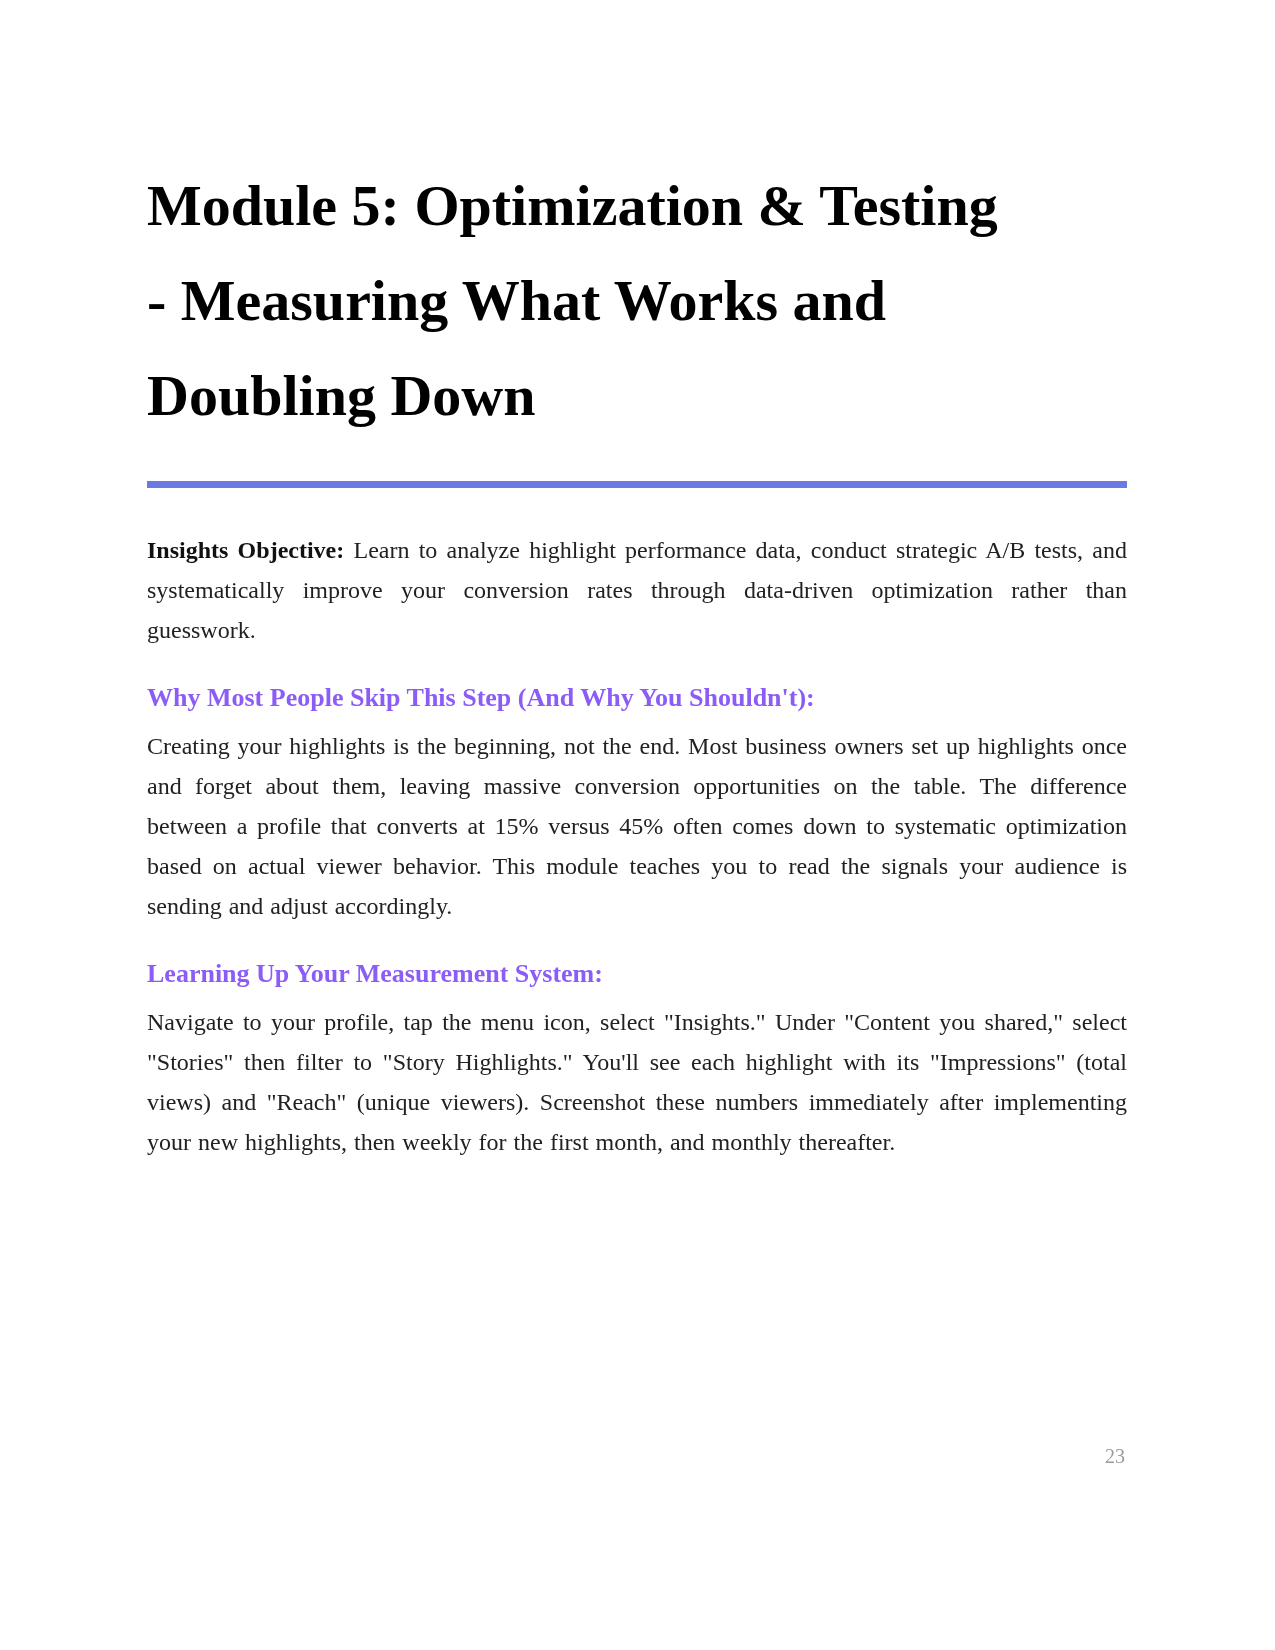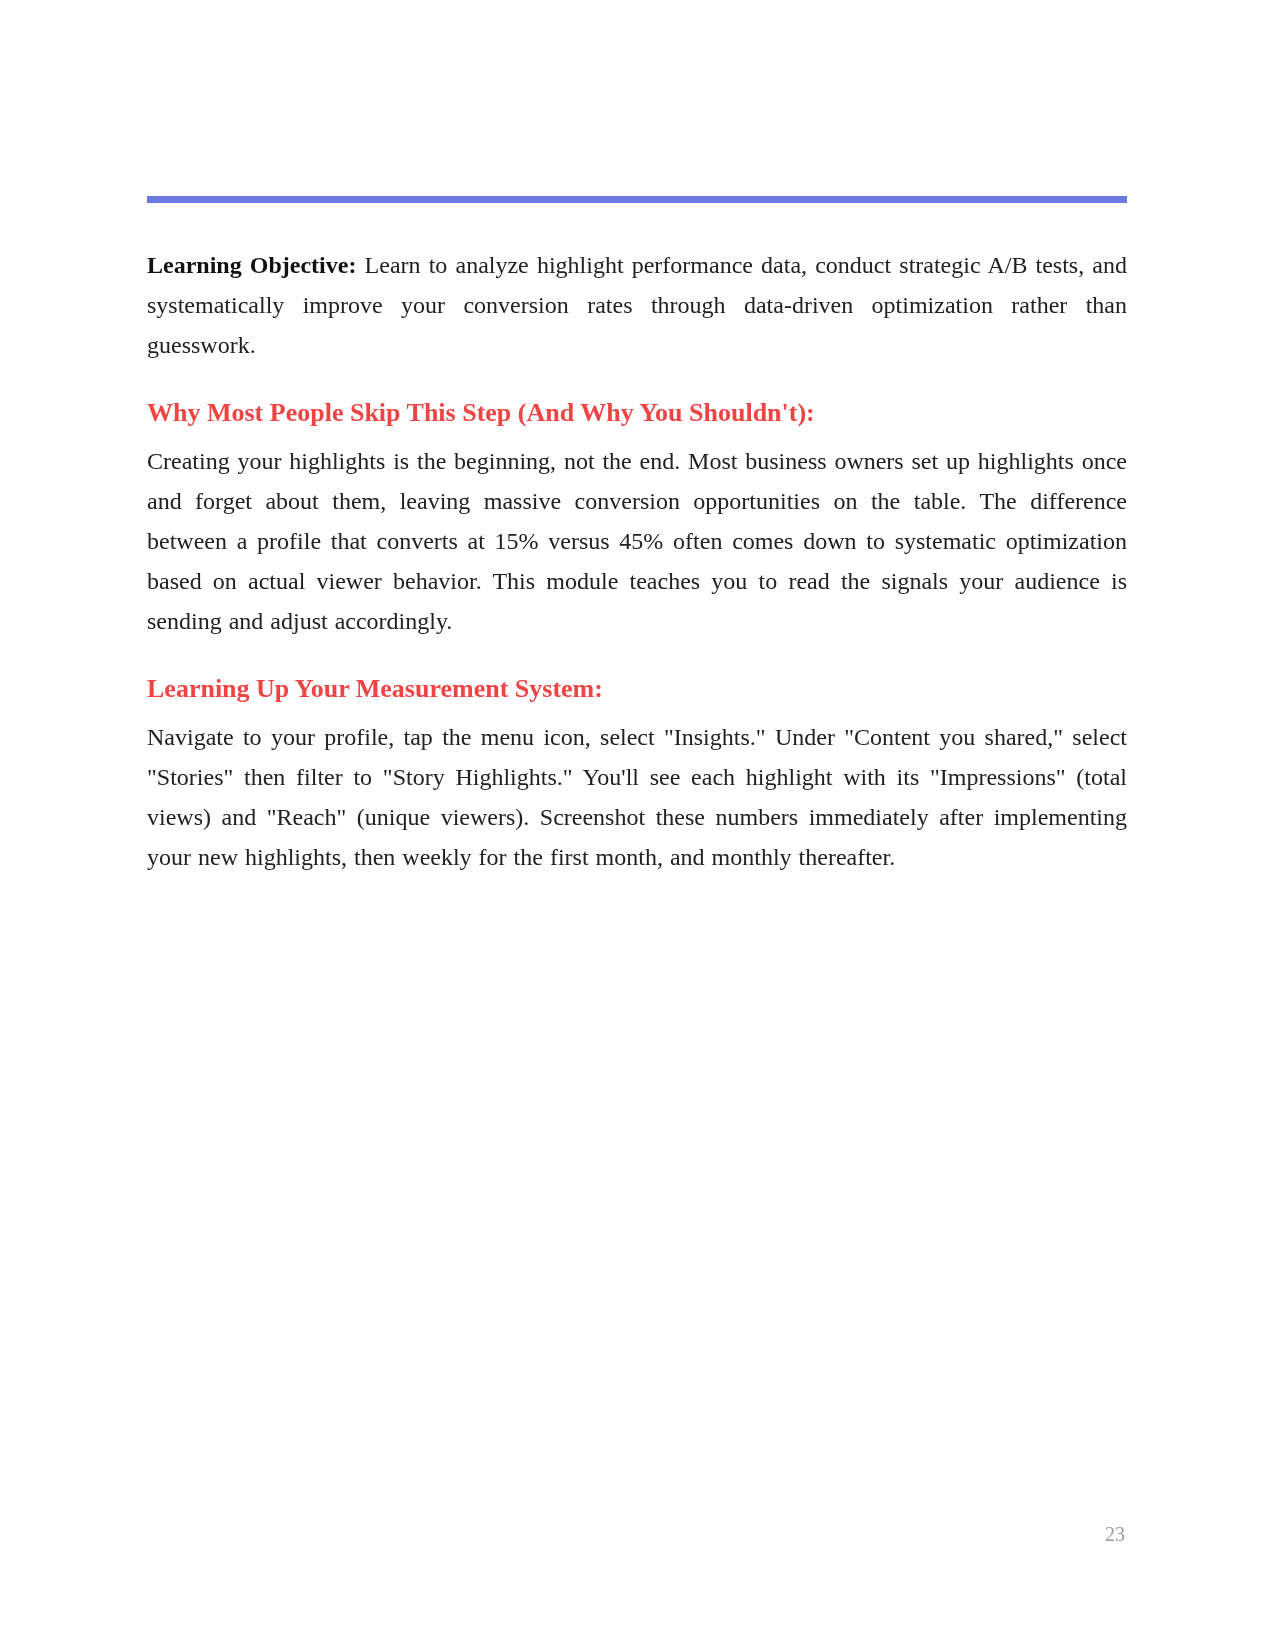--- a/index.html
+++ b/index.html
@@ -39,42 +39,43 @@
     text-align: justify;
     margin: 42px 0 0 0;
     word-spacing: 1px;
   }
   .body-para.tight { margin-top: 8px; }
   .lead-bold { font-weight: bold; color: #111111; }
   .sub-heading {
     font-size: 26px;
     line-height: 40px;
     font-weight: bold;
-    color: #ef4444;
+    color: #8b5cf6;
     margin: 28px 0 0 0;
   }
   .page-number {
     position: absolute;
-    top: 1522px;
+    top: 1444px;
     right: 150px;
     font-size: 20px;
     line-height: 24px;
     color: #9b9b9b;
     text-align: right;
   }
 </style>
 </head>
 <body>
 
 <div class="page">
 
+  <h1 class="doc-title">Module 5: Optimization &amp; Testing - Measuring What Works and Doubling Down</h1>
 
   <hr class="divider" style="background: rgb(107, 121, 227);">
 
-  <p class="body-para"><span class="lead-bold">Learning Objective:</span> <span>Learn to analyze highlight performance data, conduct strategic A/B tests, and systematically improve your conversion rates through data-driven optimization rather than guesswork.</span></p>
+  <p class="body-para"><span class="lead-bold">Insights Objective:</span> <span>Learn to analyze highlight performance data, conduct strategic A/B tests, and systematically improve your conversion rates through data-driven optimization rather than guesswork.</span></p>
 
   <h2 class="sub-heading">Why Most People Skip This Step (And Why You Shouldn't):</h2>
 
   <p class="body-para tight">Creating your highlights is the beginning, not the end. Most business owners set up highlights once and forget about them, leaving massive conversion opportunities on the table. The difference between a profile that converts at 15% versus 45% often comes down to systematic optimization based on actual viewer behavior. This module teaches you to read the signals your audience is sending and adjust accordingly.</p>
 
   <h2 class="sub-heading">Learning Up Your Measurement System:</h2>
 
 
   <p class="body-para tight">Navigate to your profile, tap the menu icon, select "Insights." Under "Content you shared," select "Stories" then filter to "Story Highlights." You'll see each highlight with its "Impressions" (total views) and "Reach" (unique viewers). Screenshot these numbers immediately after implementing your new highlights, then weekly for the first month, and monthly thereafter.</p>
 

